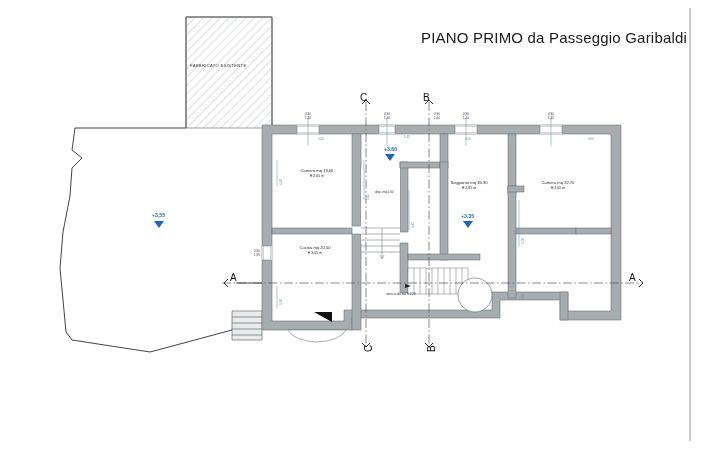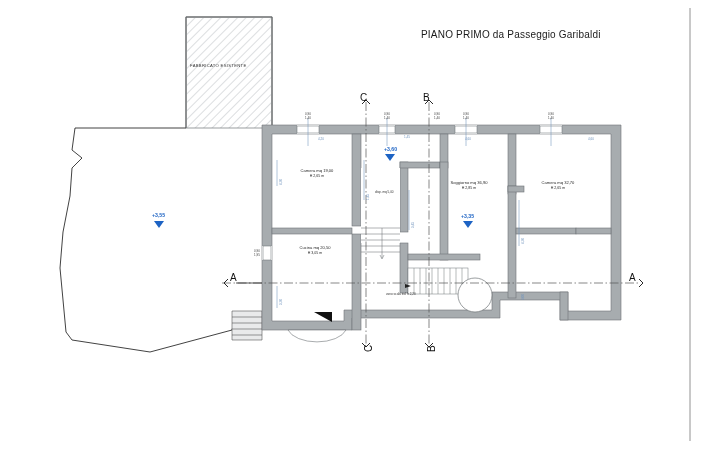--- a/index.html
+++ b/index.html
@@ -1,20 +1,20 @@
 <!DOCTYPE html>
 <html><head>
 <meta charset="utf-8">
 <style>
   html,body{margin:0;padding:0;background:#ffffff;}
   body{width:705px;height:449px;overflow:hidden;font-family:"Liberation Sans",sans-serif;}
   #stage{position:relative;width:705px;height:449px;background:#fff;}
   svg.plan{position:absolute;left:0;top:0;width:705px;height:449px;}
 
-  .ttl{position:absolute;font-size:10px;color:#1a1a1a;letter-spacing:.2px;white-space:nowrap;}
+  .ttl{position:absolute;font-size:15px;color:#1a1a1a;letter-spacing:.2px;white-space:nowrap;}
   .lbl{position:absolute;font-size:4.1px;color:#2b2b2b;white-space:nowrap;text-align:center;line-height:1.5;}
   .lbl b{font-weight:normal;display:block;}
   .lbl .h{font-size:3.6px;display:block;}
   .tiny{position:absolute;font-size:3.1px;color:#333;white-space:nowrap;}
   .dim{position:absolute;font-size:3.1px;color:#6f93bd;white-space:nowrap;}
   .dimv{position:absolute;font-size:3.1px;color:#6f93bd;white-space:nowrap;transform-origin:0 0;transform:rotate(-90deg);}
   .dimk{position:absolute;font-size:3px;color:#3b3b3b;white-space:nowrap;text-align:center;line-height:1.25;}
   .elev{position:absolute;font-size:5.2px;color:#1d63c4;font-weight:bold;white-space:nowrap;}
   .sect{position:absolute;font-size:10px;color:#111;white-space:nowrap;}
   .sectr{position:absolute;font-size:10px;color:#111;white-space:nowrap;transform-origin:0 0;transform:rotate(-90deg);}

